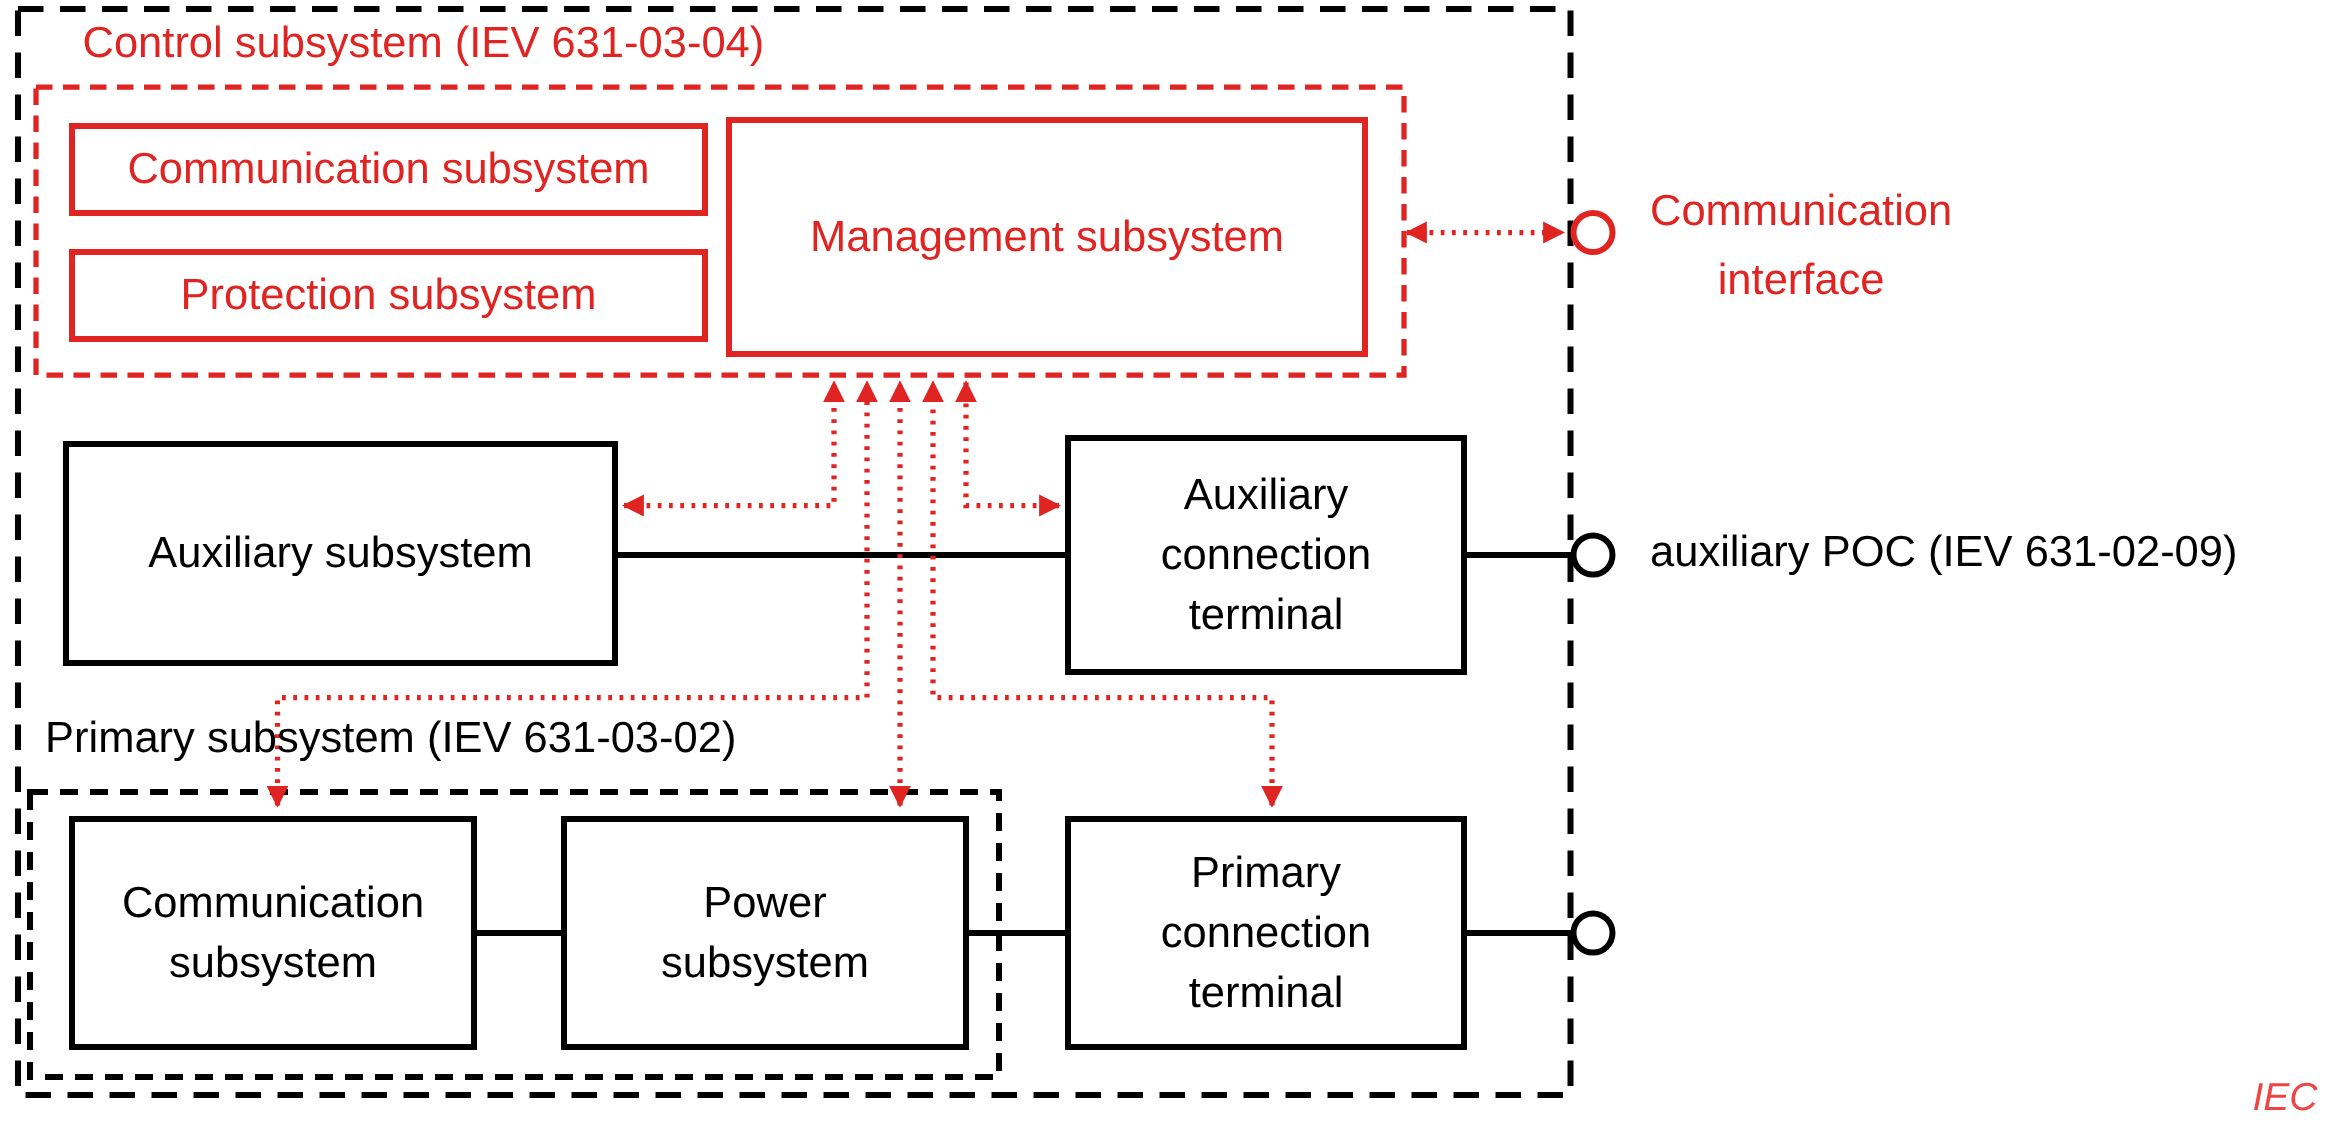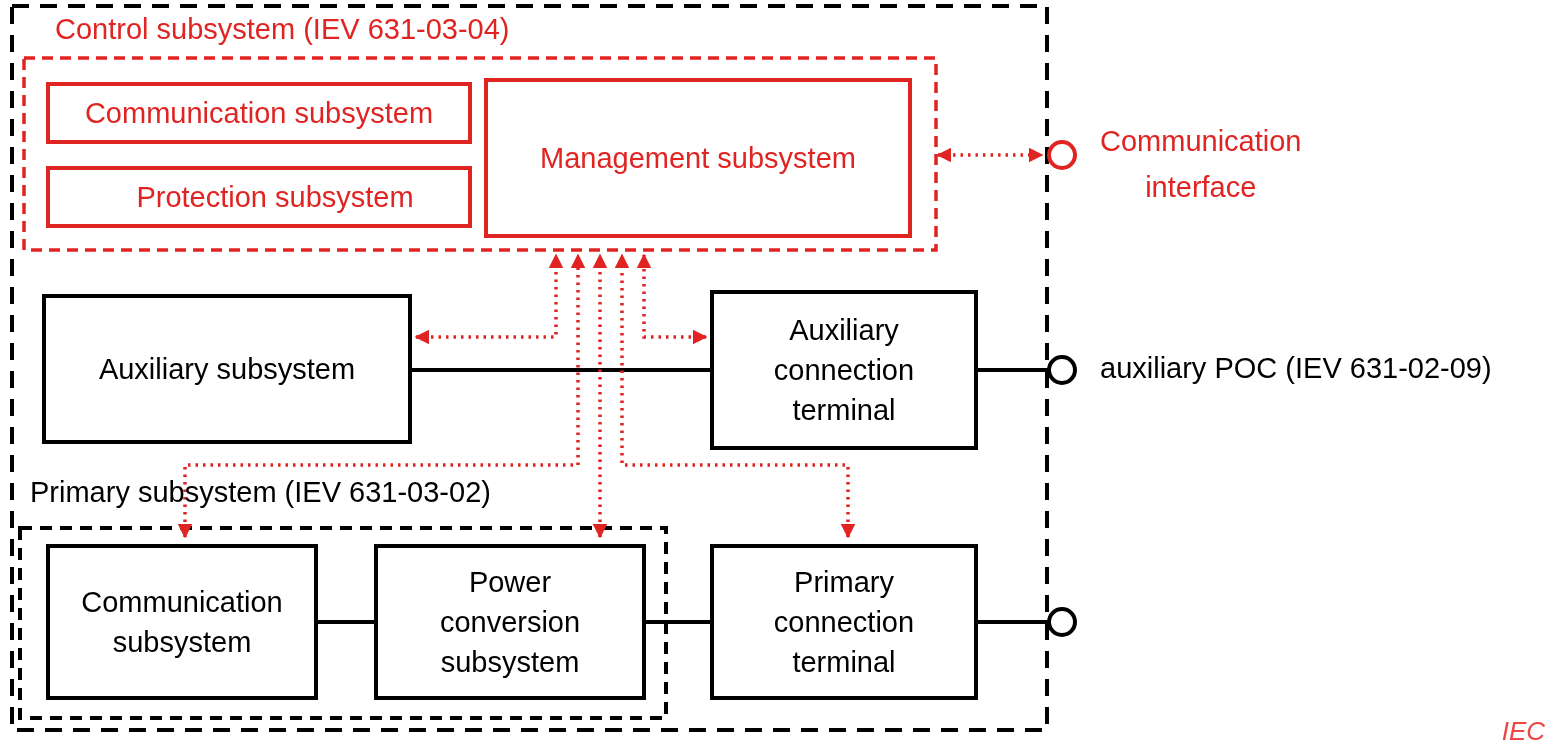--- a/index.html
+++ b/index.html
@@ -75,21 +75,21 @@
     <circle cx="1062" cy="622" r="13" class="circ circ-black"></circle>
   </svg>
 
   <div class="lbl red" style="left:55px;top:13px">Control subsystem (IEV 631-03-04)</div>
   <div class="lbl" style="left:30px;top:476px">Primary subsystem (IEV 631-03-02)</div>
 
   <div class="boxlabel red" style="left:48px;top:84px;width:422px;height:58px">
     <span>Communication subsystem</span>
   </div>
 
-  <div class="boxlabel red" style="left:64px;top:168px;width:422px;height:58px">
+  <div class="boxlabel red" style="left:48px;top:168px;width:422px;height:58px">
     <span>Protection subsystem</span>
   </div>
 
   <div class="boxlabel red" style="left:486px;top:80px;width:424px;height:156px">
     <span>Management subsystem</span>
   </div>
 
   <div class="boxlabel" style="left:44px;top:296px;width:366px;height:146px">
     <span>Auxiliary subsystem</span>
   </div>
@@ -100,21 +100,20 @@
     <span>terminal</span>
   </div>
 
   <div class="boxlabel" style="left:48px;top:546px;width:268px;height:152px">
     <span>Communication</span>
     <span>subsystem</span>
   </div>
 
   <div class="boxlabel" style="left:376px;top:546px;width:268px;height:152px">
     <span>Power</span>
-    <span>conversion</span>
     <span>subsystem</span>
   </div>
 
   <div class="boxlabel" style="left:712px;top:546px;width:264px;height:152px">
     <span>Primary</span>
     <span>connection</span>
     <span>terminal</span>
   </div>
 
   <div class="iface" style="left:1100px;top:118px">

